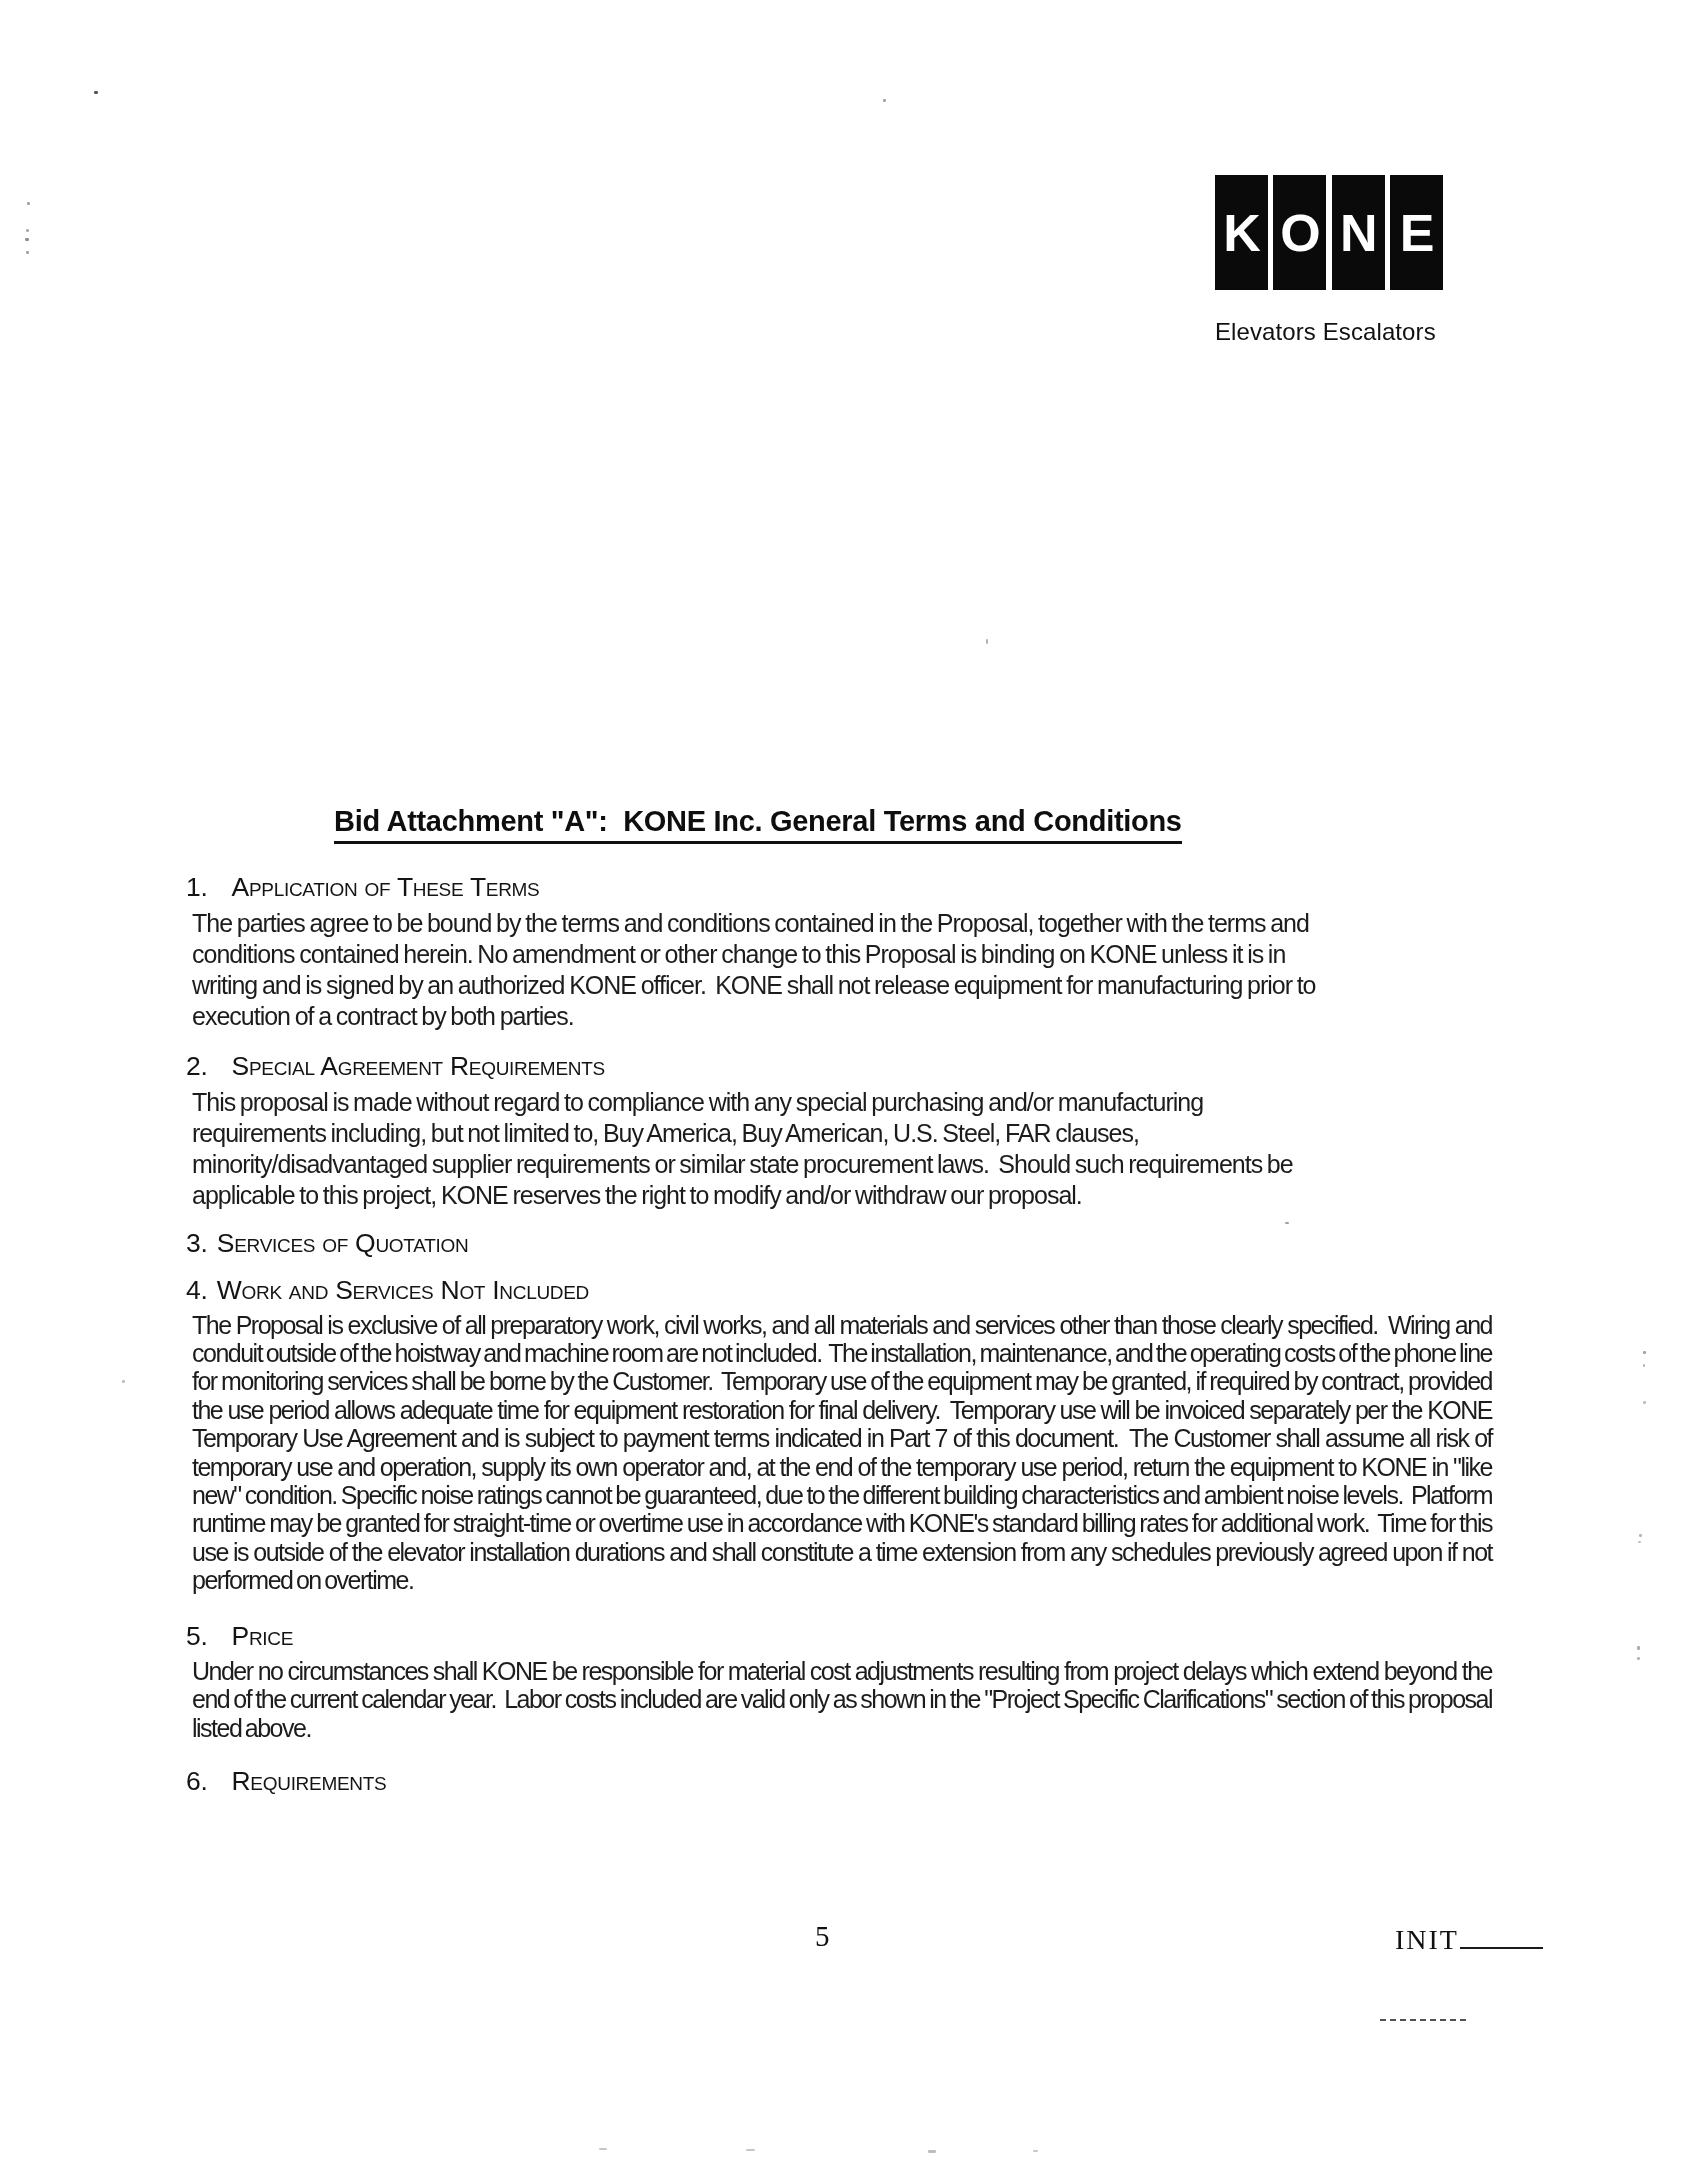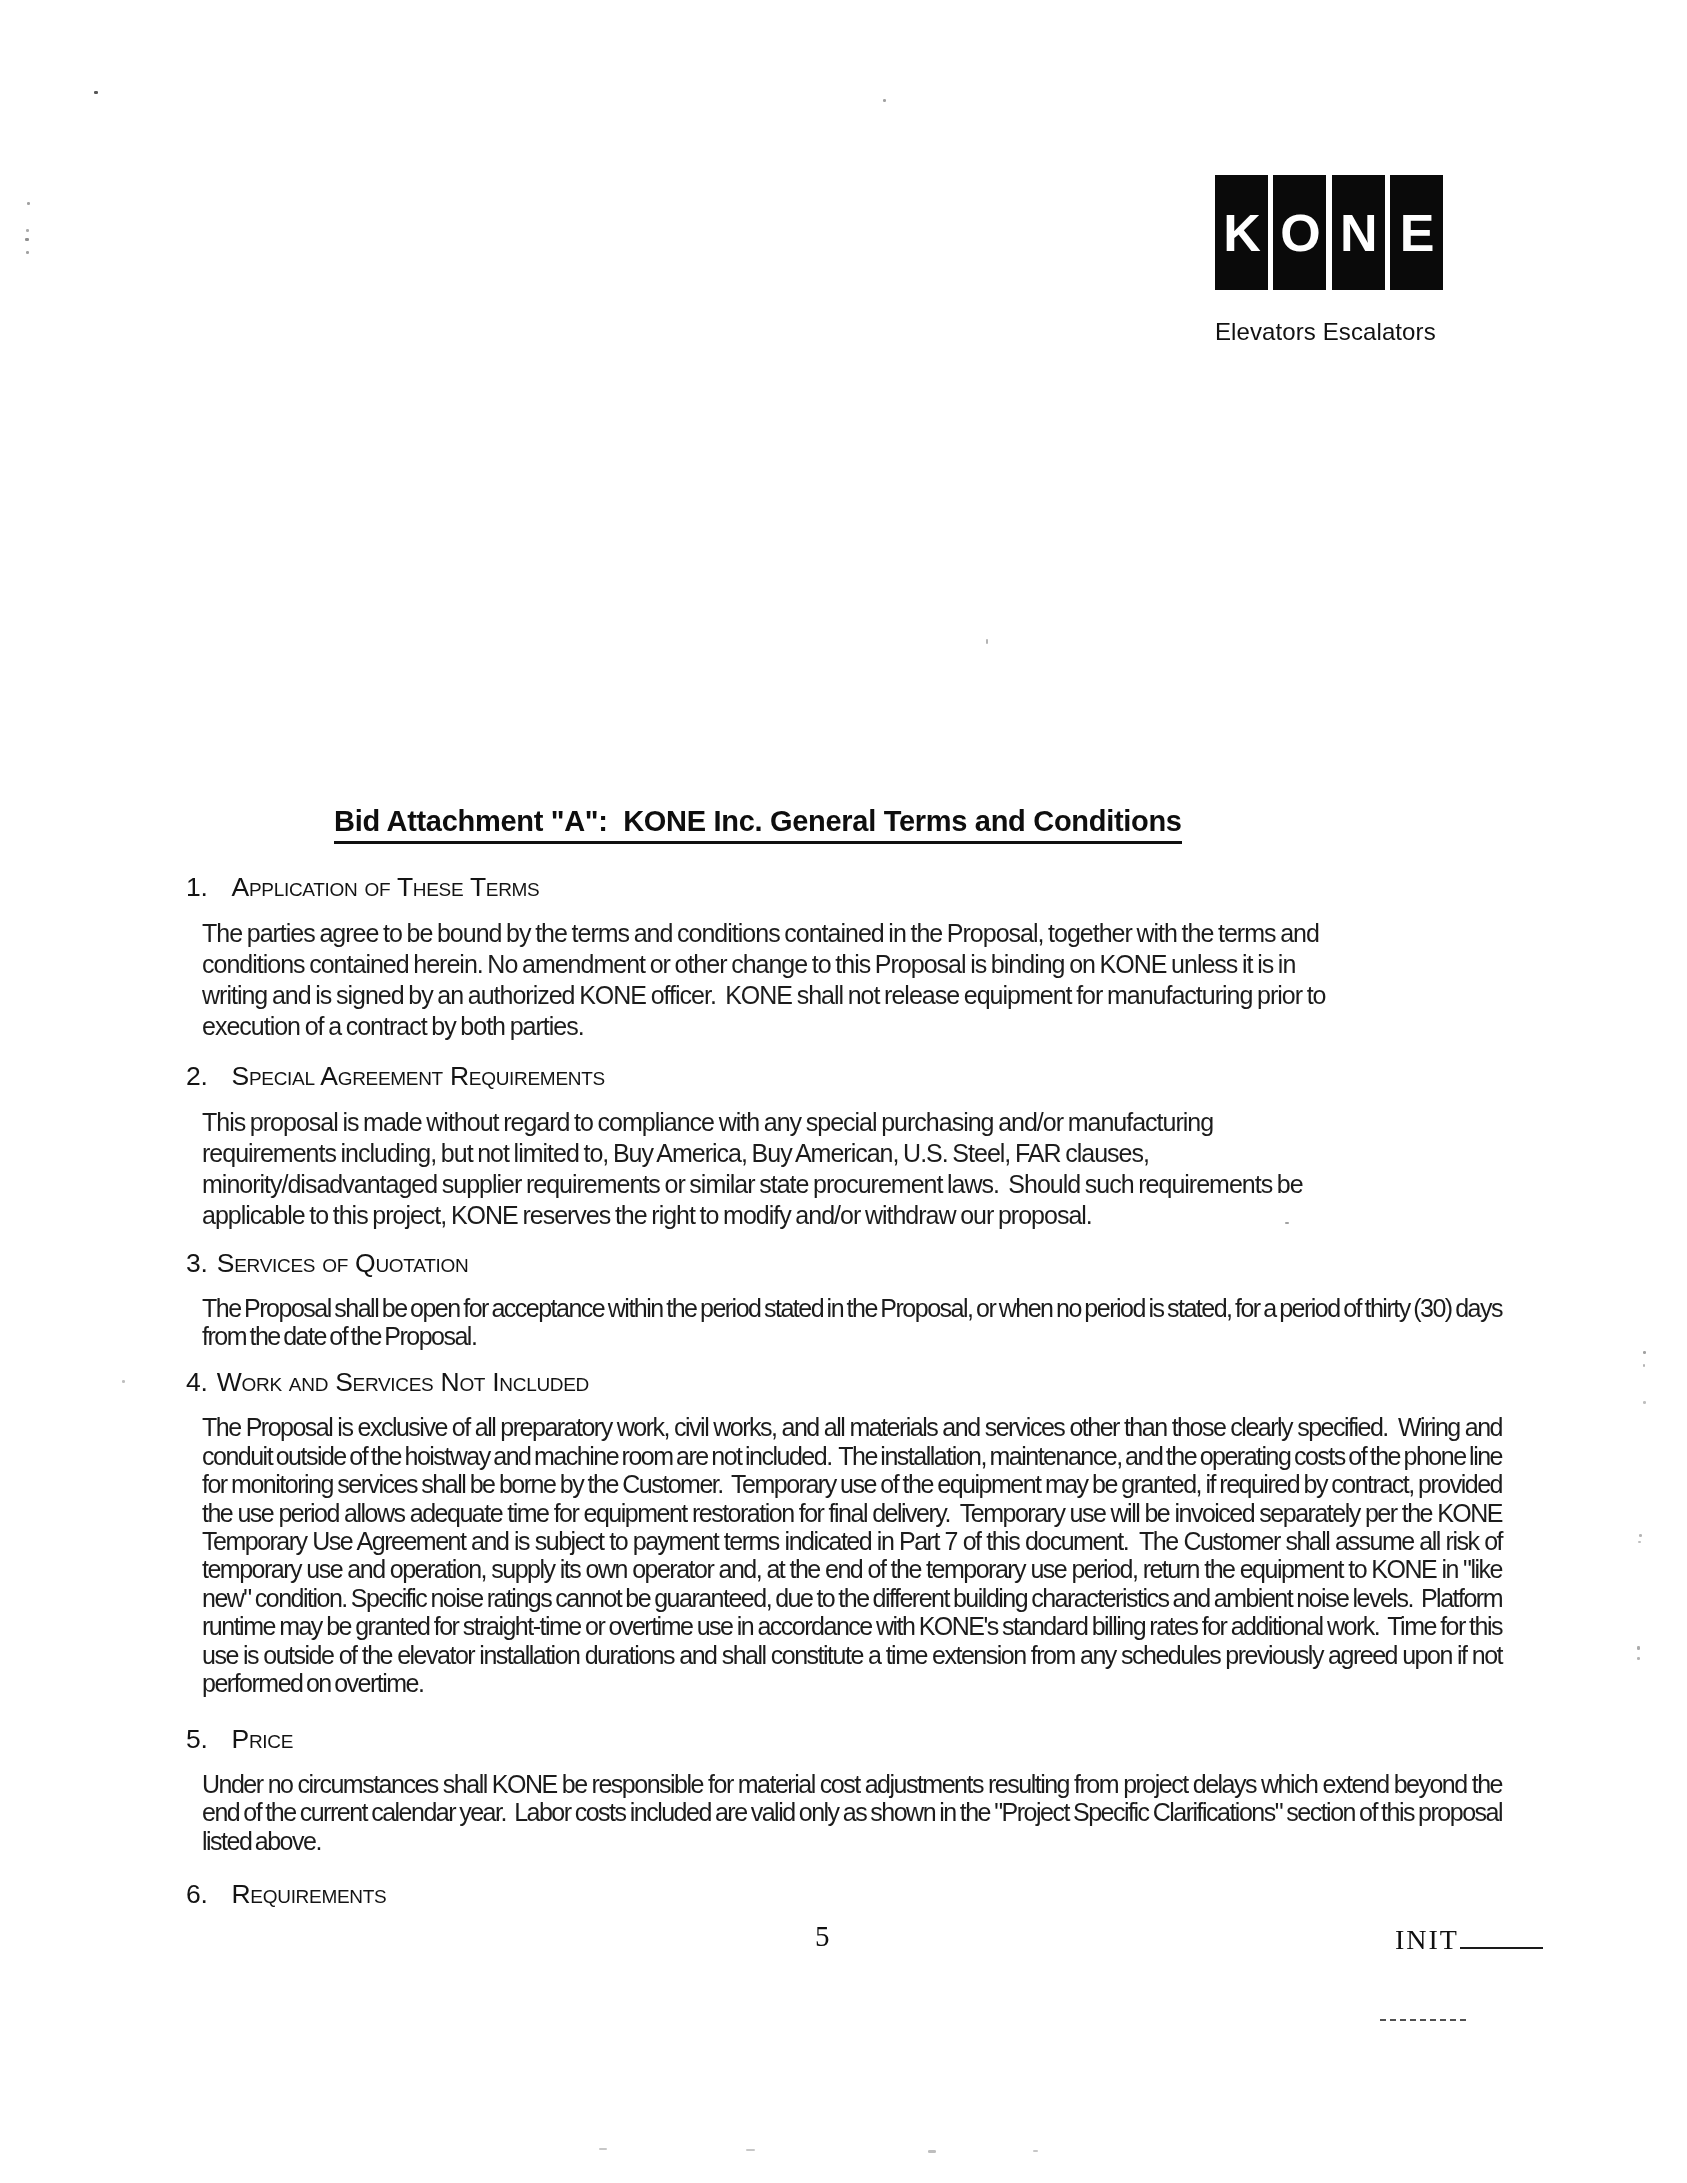--- a/index.html
+++ b/index.html
@@ -54,21 +54,21 @@
     line-height:30px;
     letter-spacing:-0.3px;
     color:#141414;
     display:flex; align-items:baseline;
   }
   .sec-title { font-variant:small-caps;text-align:right; }
   .gap-wide  .sec-num { margin-right:24px; }
   .gap-narrow .sec-num { margin-right:9.3px; }
 
   .sec-body {
-    margin:16px;
+    margin:6px;
     font-size:25px;
     color:#1c1c1c;
     white-space:pre-wrap;
   }
   .sec-body:empty { display:none; }
   .sec-body.ragged {
     max-width:1125px;
     line-height:31px;
     letter-spacing:-1px; word-spacing:-1.3px;
     text-align:left;
@@ -140,21 +140,20 @@
         <span class="sec-title">Special Agreement Requirements</span>
       </h2>
       <p class="sec-body ragged">This proposal is made without regard to compliance with any special purchasing and/or manufacturing requirements including, but not limited to, Buy America, Buy American, U.S. Steel, FAR clauses, minority/disadvantaged supplier requirements or similar state procurement laws.  Should such requirements be applicable to this project, KONE reserves the right to modify and/or withdraw our proposal.</p>
     </section>
 
     <section class="section sec-3">
       <h2 class="sec-heading gap-narrow">
         <span class="sec-num">3.</span>
         <span class="sec-title">Services of Quotation</span>
       </h2>
-      <p class="sec-body tight">The Proposal shall be open for acceptance within the period stated in the Proposal, or when no period is stated, for a period of thirty (30) days from the date of the Proposal.</p>
     </section>
 
     <section class="section sec-4">
       <h2 class="sec-heading gap-narrow">
         <span class="sec-num">4.</span>
         <span class="sec-title">Work and Services Not Included</span>
       </h2>
       <p class="sec-body tight">The Proposal is exclusive of all preparatory work, civil works, and all materials and services other than those clearly specified.  Wiring and conduit outside of the hoistway and machine room are not included.  The installation, maintenance, and the operating costs of the phone line for monitoring services shall be borne by the Customer.  Temporary use of the equipment may be granted, if required by contract, provided the use period allows adequate time for equipment restoration for final delivery.  Temporary use will be invoiced separately per the KONE Temporary Use Agreement and is subject to payment terms indicated in Part 7 of this document.  The Customer shall assume all risk of temporary use and operation, supply its own operator and, at the end of the temporary use period, return the equipment to KONE in "like new" condition. Specific noise ratings cannot be guaranteed, due to the different building characteristics and ambient noise levels.  Platform runtime may be granted for straight-time or overtime use in accordance with KONE's standard billing rates for additional work.  Time for this use is outside of the elevator installation durations and shall constitute a time extension from any schedules previously agreed upon if not performed on overtime.</p>
     </section>
 

